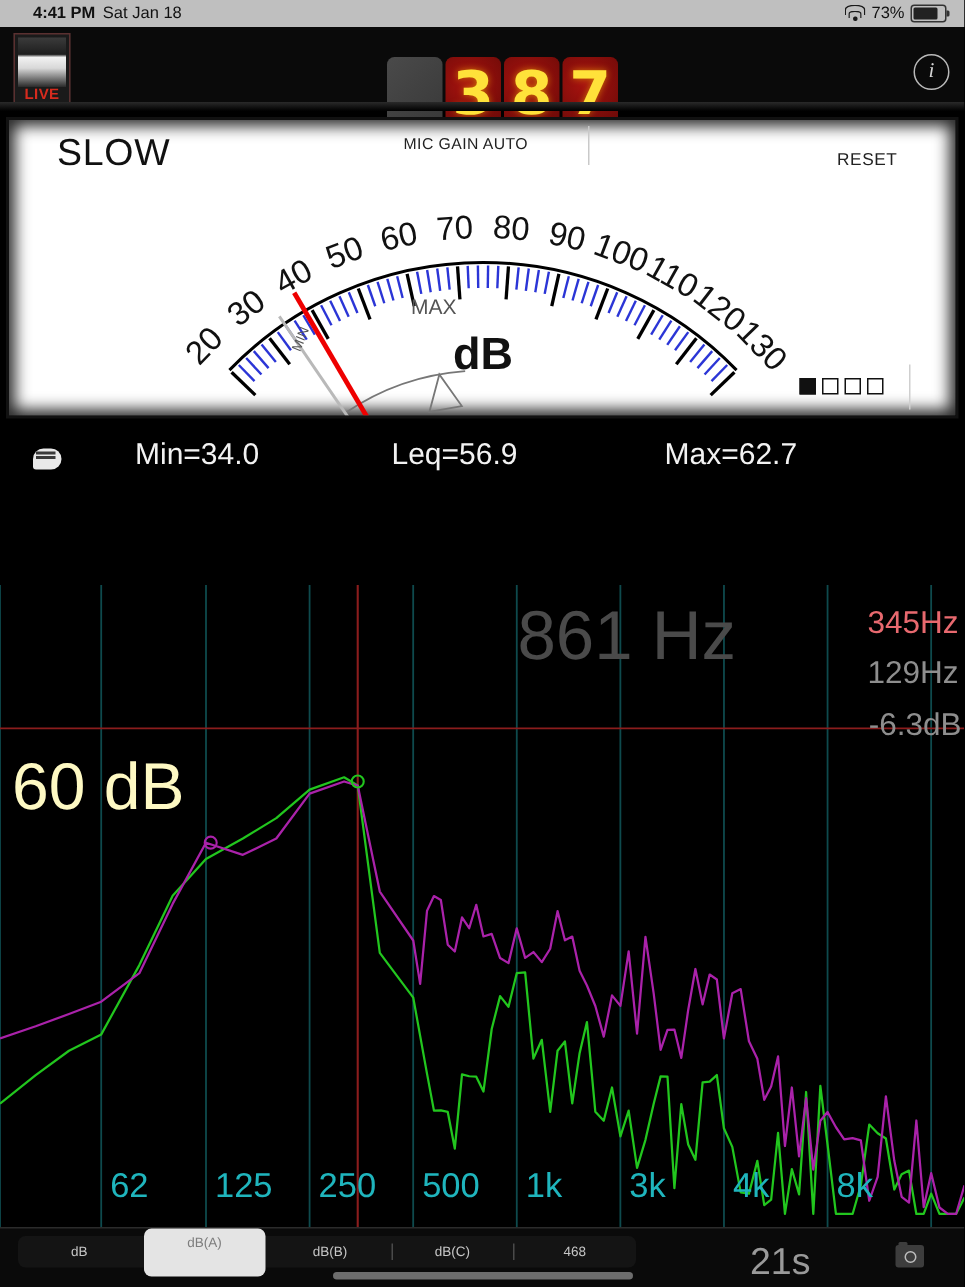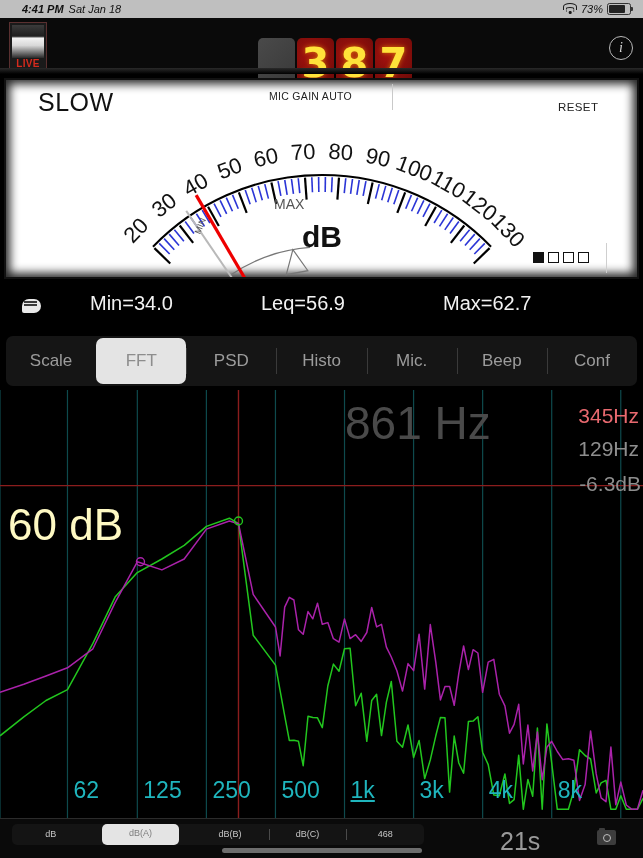--- a/index.html
+++ b/index.html
@@ -7,21 +7,21 @@
     width:643px;height:858px;overflow:hidden;
     font-family:"Liberation Sans",sans-serif;
     -webkit-font-smoothing:antialiased;
   }
   .app{position:relative;width:643px;height:858px;background:#000;}
 
   
   .statusbar{
     position:absolute;left:0;top:0;width:643px;height:18px;
     background:#bfbfbf;color:#111;font-size:11px;
-    display:flex;align-items:center;font-style:italic;
+    display:flex;align-items:center;
   }
   .sb-time{margin-left:22px;font-weight:bold;font-size:11px;}
   .sb-date{margin-left:5px;font-size:11px;}
   .sb-right{margin-left:auto;margin-right:12px;display:flex;align-items:center;gap:4px;}
   .wifi-ic{display:inline-block;width:13px;height:10px;position:relative;}
   .wifi-ic span{position:absolute;left:50%;transform:translateX(-50%);
     border:1.4px solid #1a1a1a;border-bottom:none;border-radius:50% 50% 0 0;}
   .wifi-ic .w1{width:12px;height:6px;bottom:4px;}
   .wifi-ic .w2{width:7px;height:3.6px;bottom:2.2px;}
   .wifi-ic .w3{width:2.6px;height:2.6px;bottom:0;background:#1a1a1a;border-radius:50%;border:none;}
@@ -112,21 +112,21 @@
   .ov-r3{right:2px;top:82px;font-size:21px;color:#8e8e8e;}
   .xlab{position:absolute;bottom:14px;font-size:23px;color:#1fb5bd;}
 
   
   .bottom{position:absolute;left:0;top:818px;width:643px;height:40px;background:#0a0a0a;
     border-top:1px solid #2b2b2b;}
   .seg{position:absolute;left:12px;top:5px;width:412px;height:21px;
     background:#141414;border-radius:5px;display:flex;align-items:center;}
   .sg{flex:1;text-align:center;font-size:9px;color:#c7c7c7;position:relative;line-height:21px;}
   .sg.sep::before{content:"";position:absolute;left:0;top:5px;height:11px;width:1px;background:#4a4a4a;}
-  .sg.on{background:#e4e4e4;color:#7d7d7d;border-radius:5px;height:21px;line-height:19px;margin:1px 12px;}
+  .sg.on{background:#e4e4e4;color:#7d7d7d;border-radius:5px;height:32px;line-height:19px;margin:1px 2px;}
   .sg.on::before{display:none;}
   .timer{position:absolute;left:500px;top:8px;font-size:25px;color:#9a9a9a;}
   .cam{position:absolute;left:597px;top:11px;width:19px;height:15px;background:#3d3d3d;border-radius:2px;}
   .cam::before{content:"";position:absolute;left:6px;top:3.5px;width:8px;height:8px;border-radius:50%;
     border:1.6px solid #bdbdbd;box-sizing:border-box;}
   .cam::after{content:"";position:absolute;left:2px;top:-2px;width:6px;height:3px;background:#3d3d3d;border-radius:1px;}
   .homebar{position:absolute;left:50%;transform:translateX(-50%);bottom:6px;width:200px;height:5px;
     background:#6d6d6d;border-radius:3px;}
 </style>
 </head>
@@ -258,29 +258,20 @@
     <div class="g-vsep2"></div>
   </div>
 
   <div class="stats">
     <div class="bubble"></div>
     <div class="st min">Min=34.0</div>
     <div class="st leq">Leq=56.9</div>
     <div class="st max">Max=62.7</div>
   </div>
 
-  <div class="tabs">
-    <div class="tab">Scale</div>
-    <div class="tab sel">FFT</div>
-    <div class="tab">PSD</div>
-    <div class="tab">Histo</div>
-    <div class="tab">Mic.</div>
-    <div class="tab">Beep</div>
-    <div class="tab">Conf</div>
-  </div>
 
   <div class="plot">
     <svg width="643" height="428" viewBox="0 0 643 428">
       <g id="fft-grid">
           <line x1="67.46810523931829" y1="0" x2="67.46810523931829" y2="428" stroke="#0e4a4d" stroke-width="1.2"></line>
           <line x1="137.33071049739357" y1="0" x2="137.33071049739357" y2="428" stroke="#0e4a4d" stroke-width="1.2"></line>
           <line x1="206.39302344959222" y1="0" x2="206.39302344959222" y2="428" stroke="#0e4a4d" stroke-width="1.2"></line>
           <line x1="275.4553364017908" y1="0" x2="275.4553364017908" y2="428" stroke="#0e4a4d" stroke-width="1.2"></line>
           <line x1="344.51764935398944" y1="0" x2="344.51764935398944" y2="428" stroke="#0e4a4d" stroke-width="1.2"></line>
           <line x1="413.57996230618807" y1="0" x2="413.57996230618807" y2="428" stroke="#0e4a4d" stroke-width="1.2"></line>
@@ -301,21 +292,21 @@
     <div class="ov ov-peak">861 Hz</div>
     <div class="ov ov-60db">60 dB</div>
     <div class="ov ov-r1">345Hz</div>
     <div class="ov ov-r2">129Hz</div>
     <div class="ov ov-r3">-6.3dB</div>
     <div id="xlabels">
         <div class="xlab" style="left: 73.4681px;">62</div>
         <div class="xlab" style="left: 143.331px;">125</div>
         <div class="xlab" style="left: 212.393px;">250</div>
         <div class="xlab" style="left: 281.455px;">500</div>
-        <div class="xlab" style="left: 350.518px; text-decoration: underline;">1k</div>
+        <div class="xlab" style="left: 350.518px;">1k</div>
         <div class="xlab" style="left: 419.58px;">3k</div>
         <div class="xlab" style="left: 488.642px;">4k</div>
         <div class="xlab" style="left: 557.705px;">8k</div>
       </div>
   </div>
 
   <div class="bottom">
     <div class="seg">
       <div class="sg">dB</div>
       <div class="sg on">dB(A)</div>

